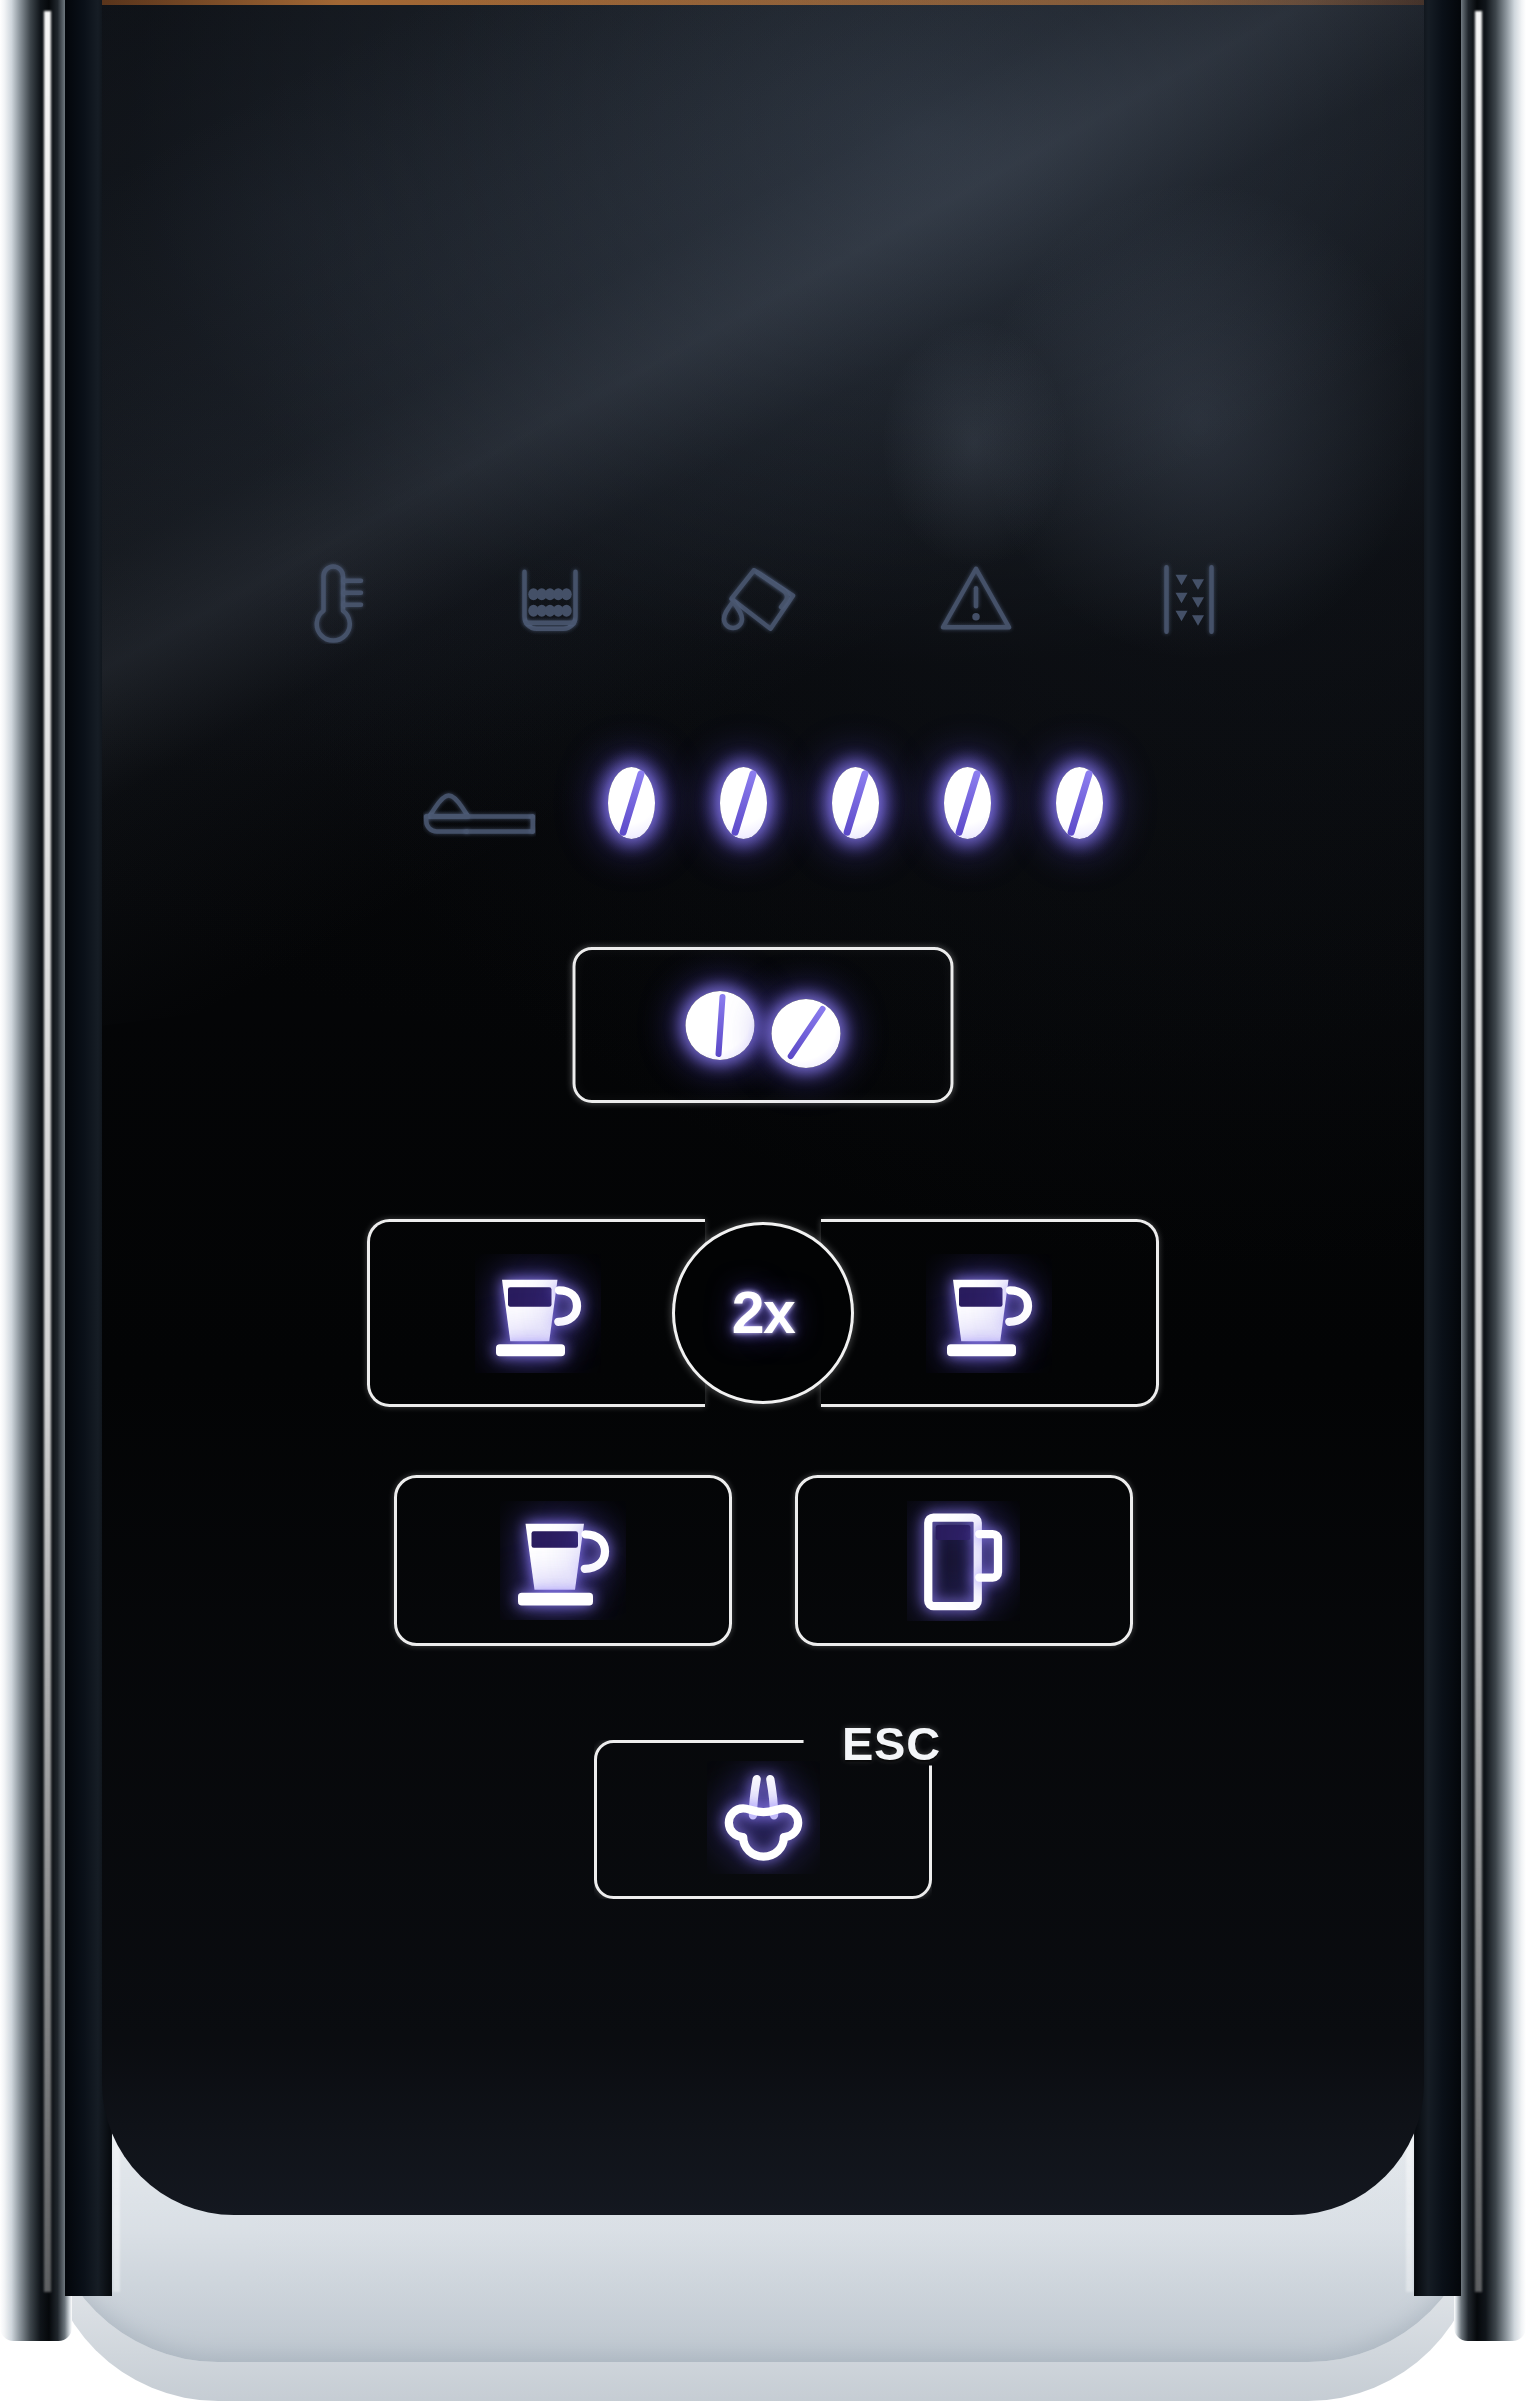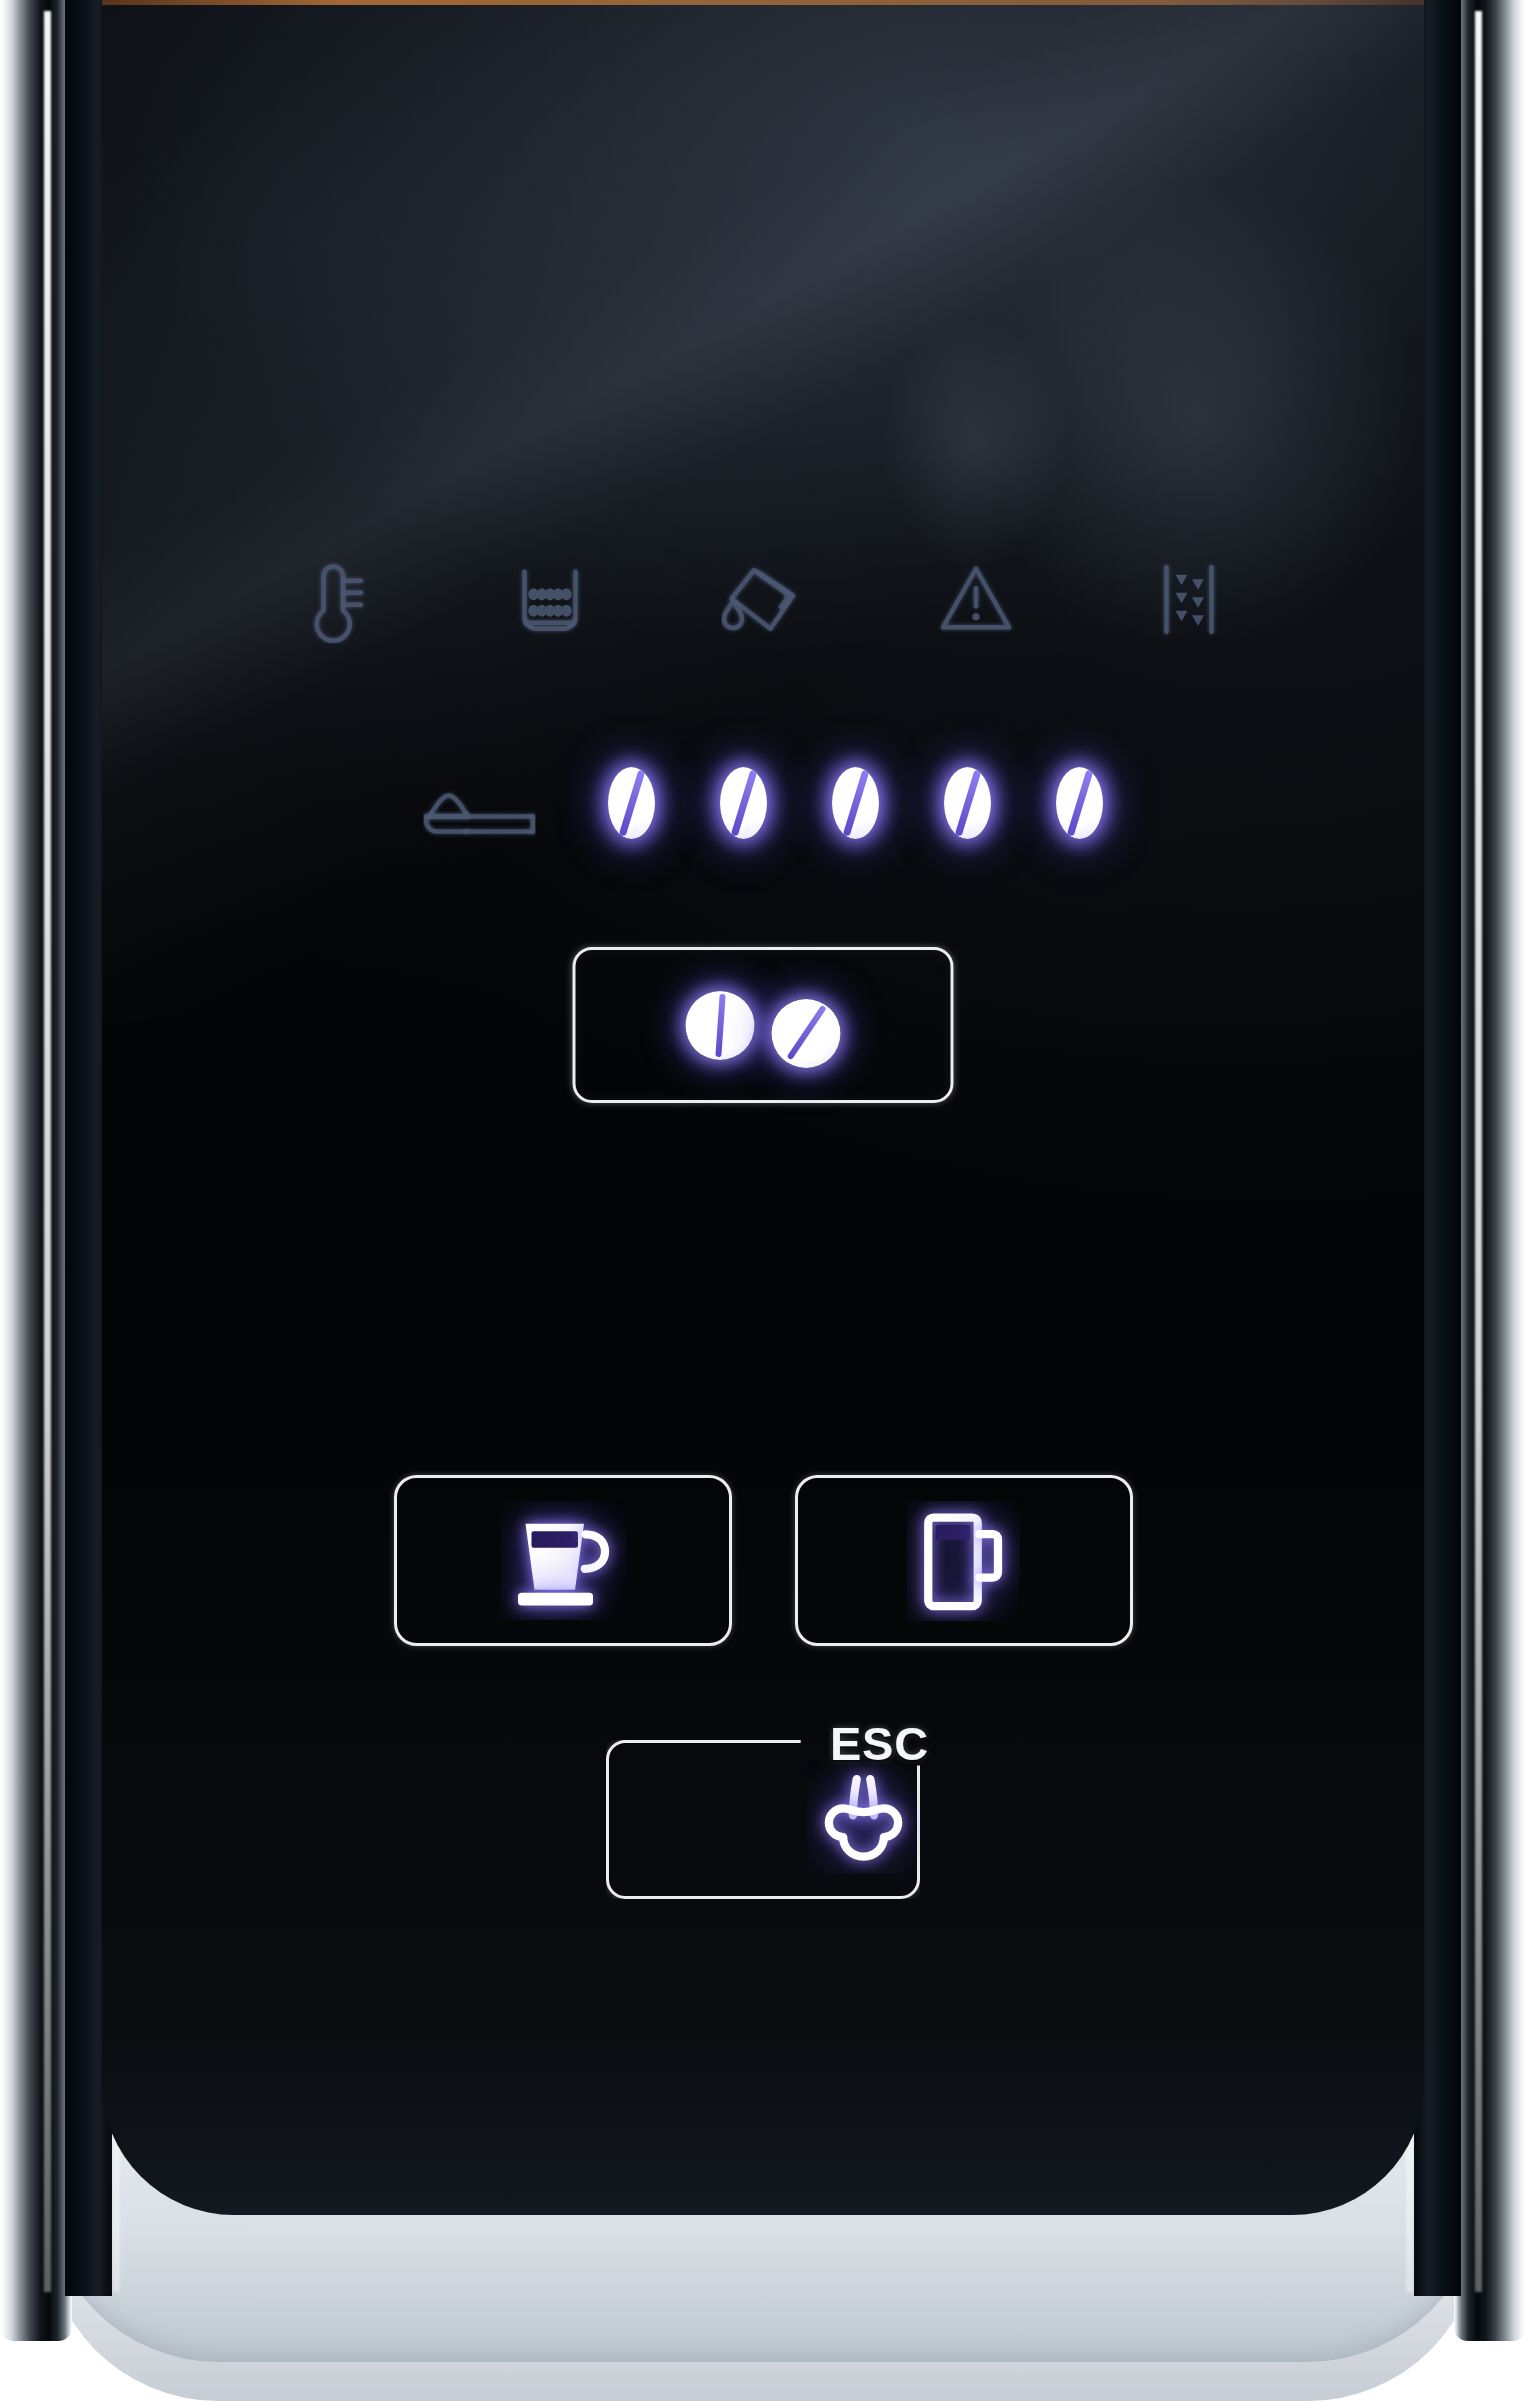--- a/index.html
+++ b/index.html
@@ -223,22 +223,22 @@
   #coffee-cup-button, #tall-mug-button{
     width:338px; height:171px; border-radius:22.5px;
   }
 
   
   #function-row{
     position:absolute; left:0; top:1719px; width:100%;
     display:flex; justify-content:center; align-items:center; gap:63px;
   }
   .function-button{
-    position:relative; width:314px; height:180px;
-    display:flex; align-items:center; justify-content:flex-end;
+    position:relative; width:338px; height:180px;
+    display:flex; align-items:center; justify-content:center;
   }
   .fn-frame{
     position:absolute; left:0; bottom:0; width:100%; height:159px;
     border:3px solid rgba(255,255,255,.93);
     border-radius:19.5px;
     box-shadow:0 0 6.8px rgba(255,255,255,.26);
     
     clip-path:polygon(0 0, 62% 0, 62% 16%, 100% 16%, 100% 100%, 0 100%);
   }
   .fn-label{
@@ -402,20 +402,49 @@
       <div id="aroma-beans">
         <div class="aroma-bean" id="aroma-bean-1">
           <div class="aroma-crease"></div>
         </div>
         <div class="aroma-bean" id="aroma-bean-2">
           <div class="aroma-crease"></div>
         </div>
       </div>
     </div>
 
+    <div id="espresso-row">
+
+      <div class="drink-button" id="espresso-left-button">
+        <div class="lit-icon cup-icon">
+          <svg viewBox="0 0 168 158">
+            <path class="lit-fill" d="M36 34h74l-11 82H47z"></path>
+            <rect class="lit-dark" x="44" y="44" width="58" height="26" rx="3"></rect>
+            <path class="lit-stroke" d="M112 48c16 0 24 9 24 21s-9 21-25 21" stroke-width="10"></path>
+            <rect class="lit-fill" x="28" y="120" width="92" height="16" rx="5"></rect>
+          </svg>
+        </div>
+      </div>
+
+      <div id="double-shot-button">
+        <span id="double-shot-label">2x</span>
+      </div>
+
+      <div class="drink-button" id="espresso-right-button">
+        <div class="lit-icon cup-icon">
+          <svg viewBox="0 0 168 158">
+            <path class="lit-fill" d="M36 34h74l-11 82H47z"></path>
+            <rect class="lit-dark" x="44" y="44" width="58" height="26" rx="3"></rect>
+            <path class="lit-stroke" d="M112 48c16 0 24 9 24 21s-9 21-25 21" stroke-width="10"></path>
+            <rect class="lit-fill" x="28" y="120" width="92" height="16" rx="5"></rect>
+          </svg>
+        </div>
+      </div>
+
+    </div>
 
     <div id="coffee-row">
 
       <div class="drink-button" id="coffee-cup-button">
         <div class="lit-icon cup-icon">
           <svg viewBox="0 0 168 158">
             <path class="lit-fill" d="M34 30h78l-12 88H46z"></path>
             <rect class="lit-dark" x="42" y="40" width="62" height="22" rx="3"></rect>
             <path class="lit-stroke" d="M114 44c17 0 26 10 26 23s-10 23-27 23" stroke-width="10"></path>
             <rect class="lit-fill" x="24" y="122" width="100" height="17" rx="5"></rect>

